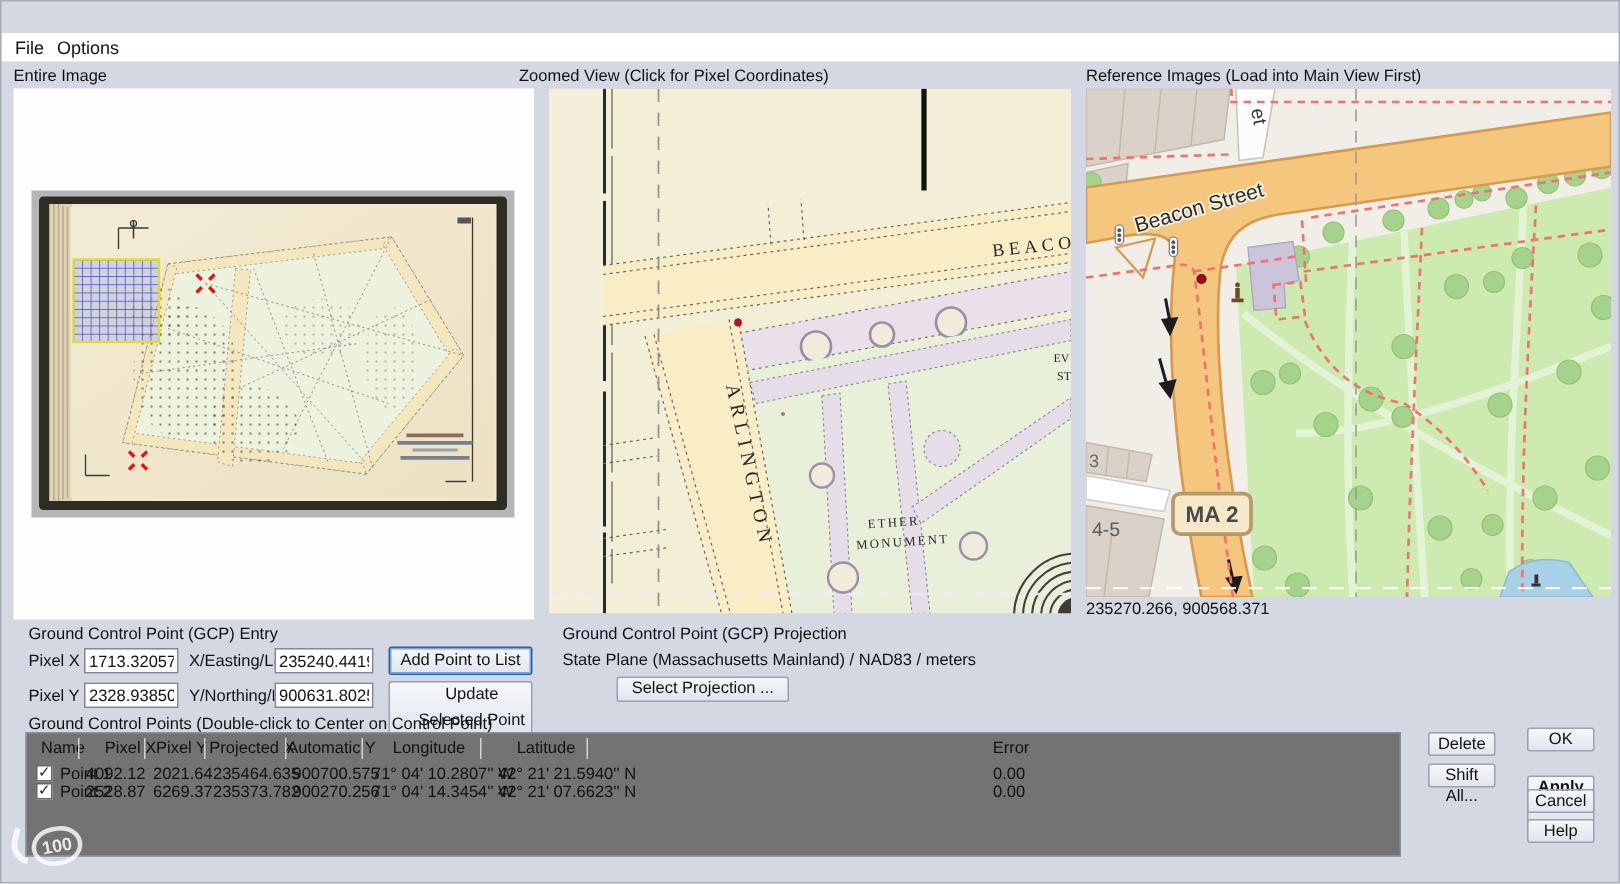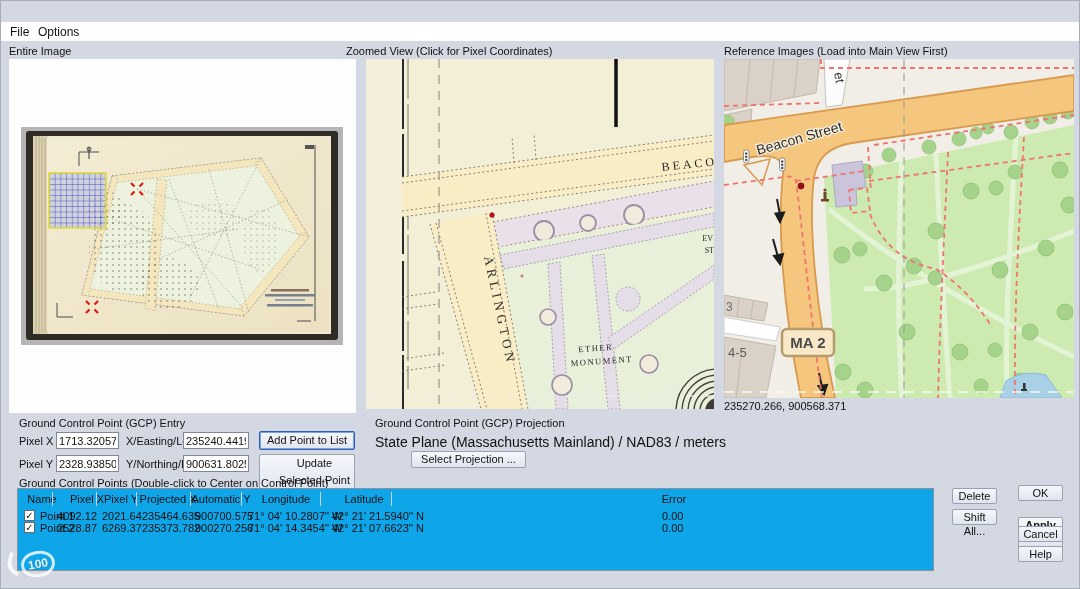--- a/index.html
+++ b/index.html
@@ -43,26 +43,26 @@
   #in-easting { left:182px; top:431px; width:66px; } #in-northing { left:182px; top:454px; width:66px; }
   .btn { position:absolute; font-size:11px; font-family:"Liberation Sans",sans-serif; color:#111;
          background:linear-gradient(#f5f7fb,#e0e5ee); border:1px solid #9aa2b2; border-radius:2px;
          text-align:center; cursor:default; }
   .btn.default { border:1px solid #2f5fb3; box-shadow: inset 0 0 0 1px #7da3dc; }
   #btn-add { left:258px; top:430px; width:96px; height:19px; line-height:17px; }
   #btn-update { left:258px; top:453px; width:96px; height:36px; line-height:17px;padding-left:15px; }
 
   
   #gcp-proj-title { left:374px; top:416px; }
-  #gcp-proj-value { position:absolute; left:374px; top:433px; font-size:14px; color:#111; }
+  #gcp-proj-value { position:absolute; left:374px; top:433px; font-size:11px; color:#111; }
   #btn-proj { left:410px; top:450px; width:115px; height:17px; line-height:15px; }
 
   
   #gcp-table-title { left:18px; top:476px; }
-  #gcp-table { position:absolute; left:16px; top:487px; width:917px; height:83px; background:#0ea5e9; border:1px solid #8a9099; }
+  #gcp-table { position:absolute; left:16px; top:487px; width:917px; height:83px; background:#737373; border:1px solid #8a9099; }
   .th { position:absolute; top:4px; font-size:11px; color:#111; white-space:nowrap; transform:translateX(-50%); }
   .colsep { position:absolute; top:3px; width:1px; height:14px; background:#cfd3da; }
   .trow { position:absolute; left:0; width:100%; height:12px; font-size:11px; color:#111; }
   .cell { position:absolute; white-space:nowrap; }
   .num { text-align:right; }
   .cbx { position:absolute; left:6px; top:0px; width:11px; height:11px; border:1px solid #666; background:#fff;
          font-size:10px; line-height:10px; text-align:center; color:#222; }
   .cbx::after { content:"✓"; }
 
   #btn-delete { left:951px; top:487px; width:45px; height:16px; line-height:14px; }

